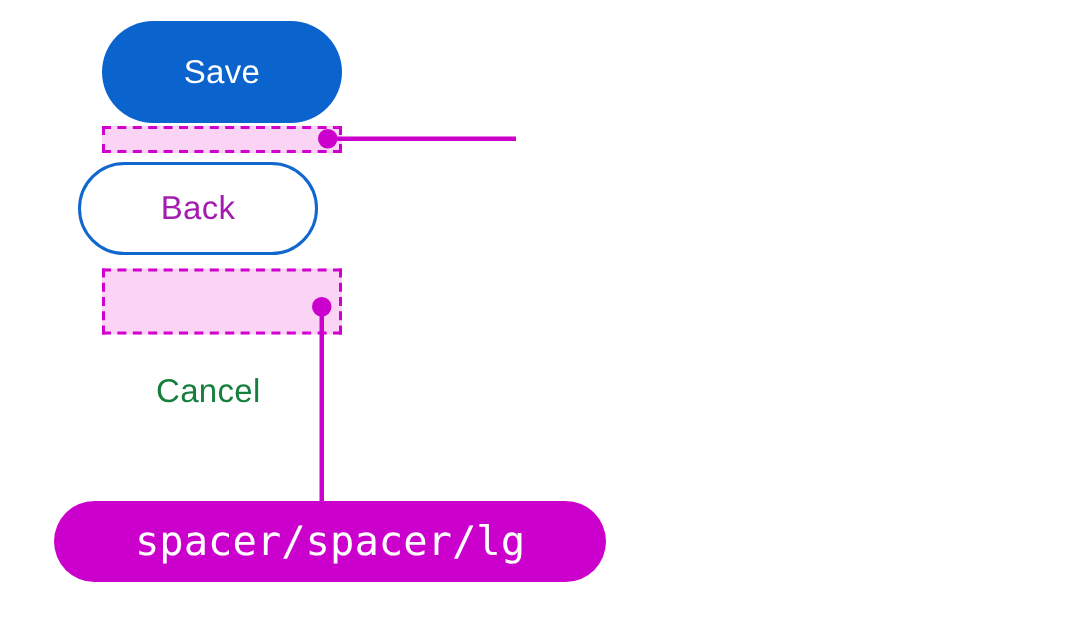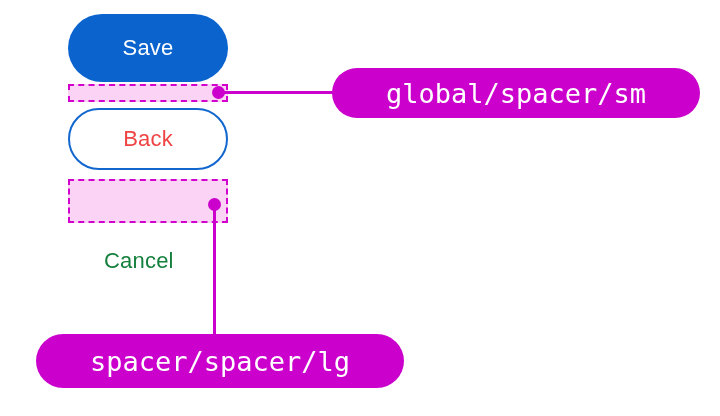--- a/index.html
+++ b/index.html
@@ -40,27 +40,27 @@
     top: 14px;
     width: 160px;
     height: 68px;
     border-radius: 34px;
     background: #0B63CE;
     color: #ffffff;
     border: none;
   }
 
   #btn-back {
-    left: 68px;
+    left: 52px;
     top: 108px;
     width: 160px;
     height: 62px;
     border-radius: 31px;
     background: #ffffff;
-    color: #ef4444;
+    color: #a21caf;
     border: 2px solid #1267CF;
   }
 
   #btn-cancel {
     left: 68px;
     top: 242px;
     width: 160px;
     height: 38px;
     background: transparent;
     color: #15803d;
@@ -177,21 +177,18 @@
   <div class="spacer-box" id="spacer-sm"></div>
 
   <div class="spacer-box" id="spacer-lg"></div>
 
   <div class="leader-line leader-h" id="leader-sm-line"></div>
   <div class="leader-dot" id="leader-sm-dot"></div>
 
   <div class="leader-line leader-v" id="leader-lg-line"></div>
   <div class="leader-dot" id="leader-lg-dot"></div>
 
-  <div class="token-pill" id="token-sm">
-    <span>global/spacer/sm</span>
-  </div>
 
   <div class="token-pill" id="token-lg">
     <span>spacer/spacer/lg</span>
   </div>
 
 </div>
 
 </body></html>

